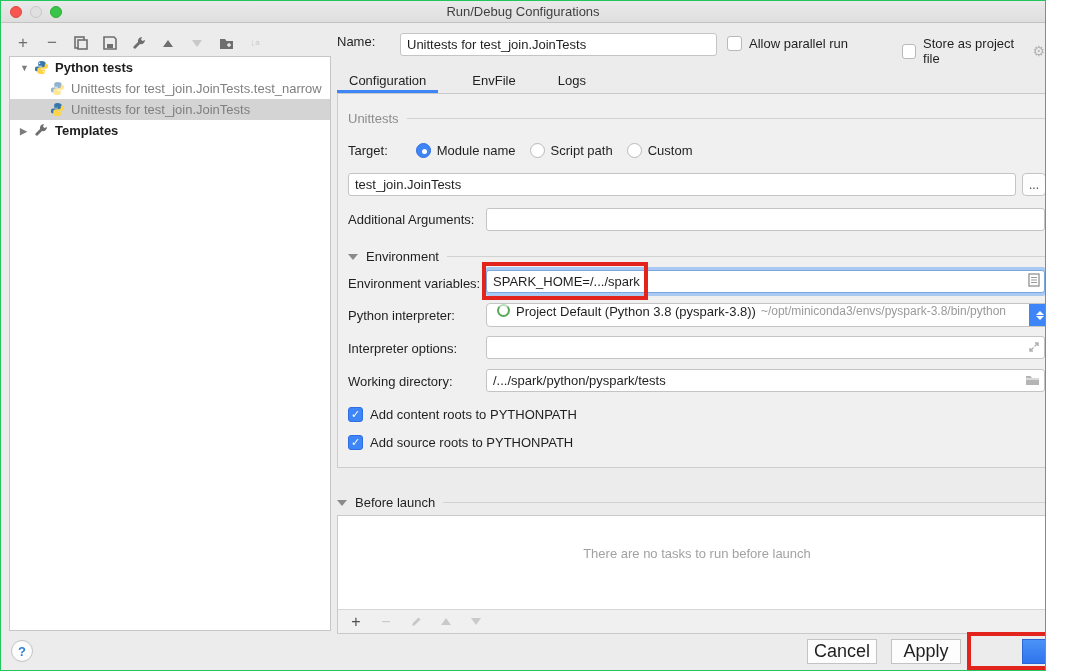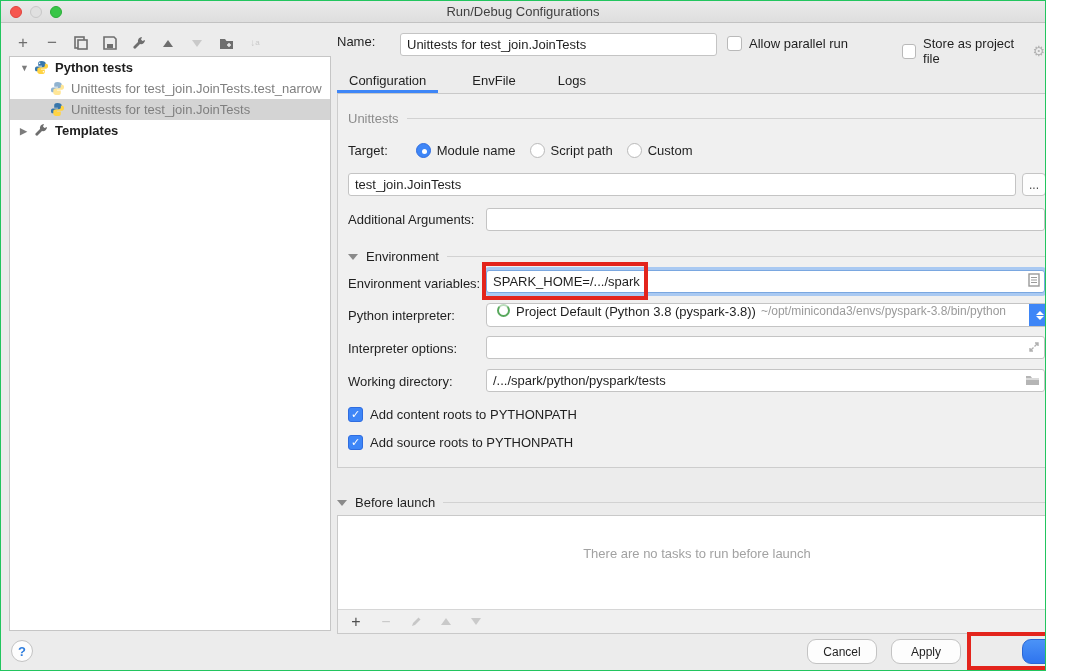--- a/index.html
+++ b/index.html
@@ -83,22 +83,22 @@
 
   .checkbox { width:15px; height:15px; border-radius:3px; background:#3e86f7; border:1px solid #2f6de0;
     color:#fff; font-size:11px; display:flex; align-items:center; justify-content:center; margin-right:7px; }
   .checkbox.empty { background:#fff; border:1px solid #b9b9b9; }
 
   .bl-box { position:absolute; left:336px; top:514px; width:720px; height:119px; background:#fff; border:1px solid #c9c9c9; }
   .bl-empty { position:absolute; top:30px; left:0; right:0; text-align:center; font-size:13px; color:#a2a2a2; }
   .bl-toolbar { position:absolute; left:0; right:0; bottom:0; height:24px; background:#f0f0f0;
     border-top:1px solid #d6d6d6; display:flex; align-items:center; gap:14px; padding-left:10px; }
 
-  .btn { height:25px; border-radius:9px; background:#fdfdfd; border:1px solid #c3c3c3;
-    font-size:12px; color:#1f1f1f; display:flex; align-items:center; justify-content:center; }
+  .btn { height:25px; border-radius:0; background:#fdfdfd; border:1px solid #c3c3c3;
+    font-size:18px; color:#1f1f1f; display:flex; align-items:center; justify-content:center; }
   .btn.primary { background:linear-gradient(#4b93f7,#2f74ee); border:1px solid #2a67d4; color:#fff; }
 
   .annotation { position:absolute; border:4px solid #e3241c; pointer-events:none; }
 
   .up-tri { width:0; height:0; border-left:5px solid transparent; border-right:5px solid transparent; border-bottom:7px solid #6e6e6e; }
   .down-tri { width:0; height:0; border-left:5px solid transparent; border-right:5px solid transparent; border-top:7px solid #c0c0c0; }
 </style>
 </head>
 <body>
 

